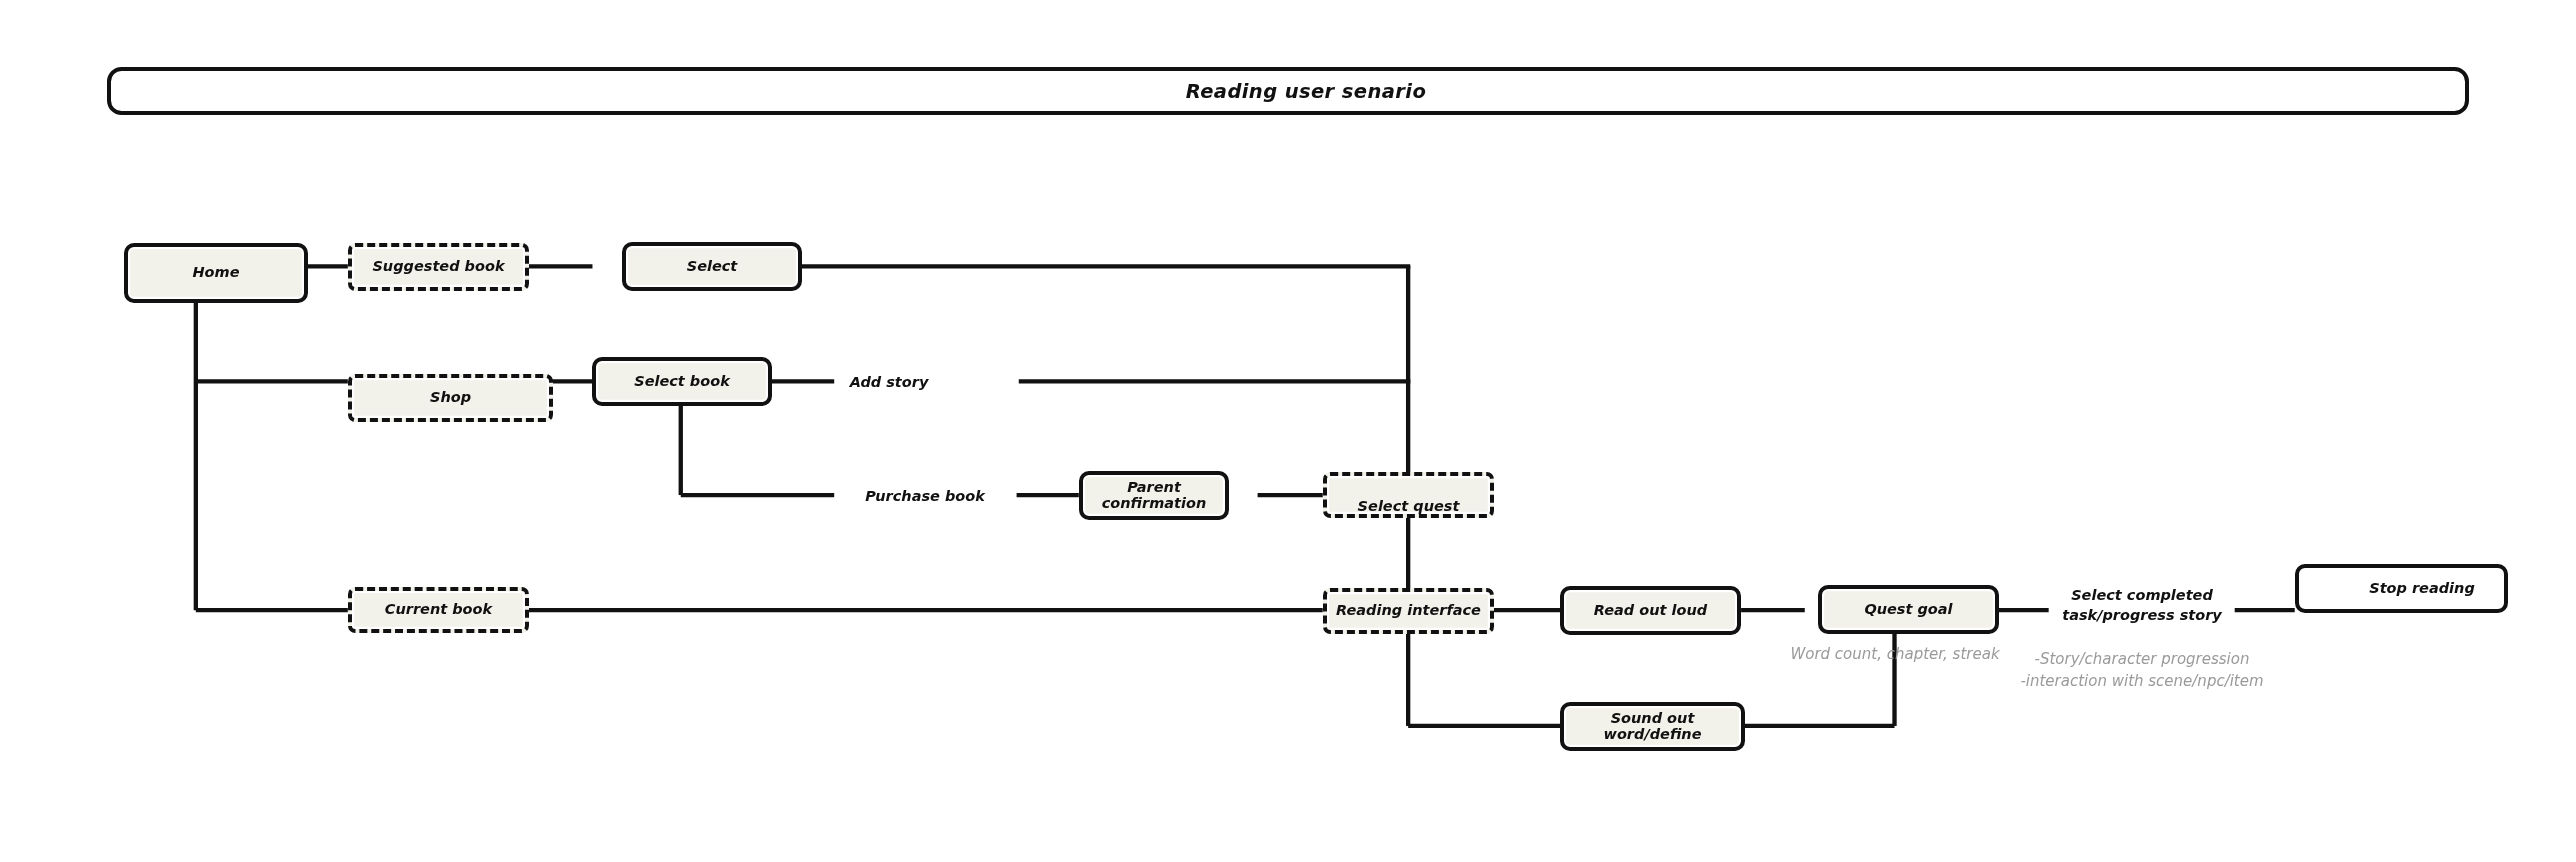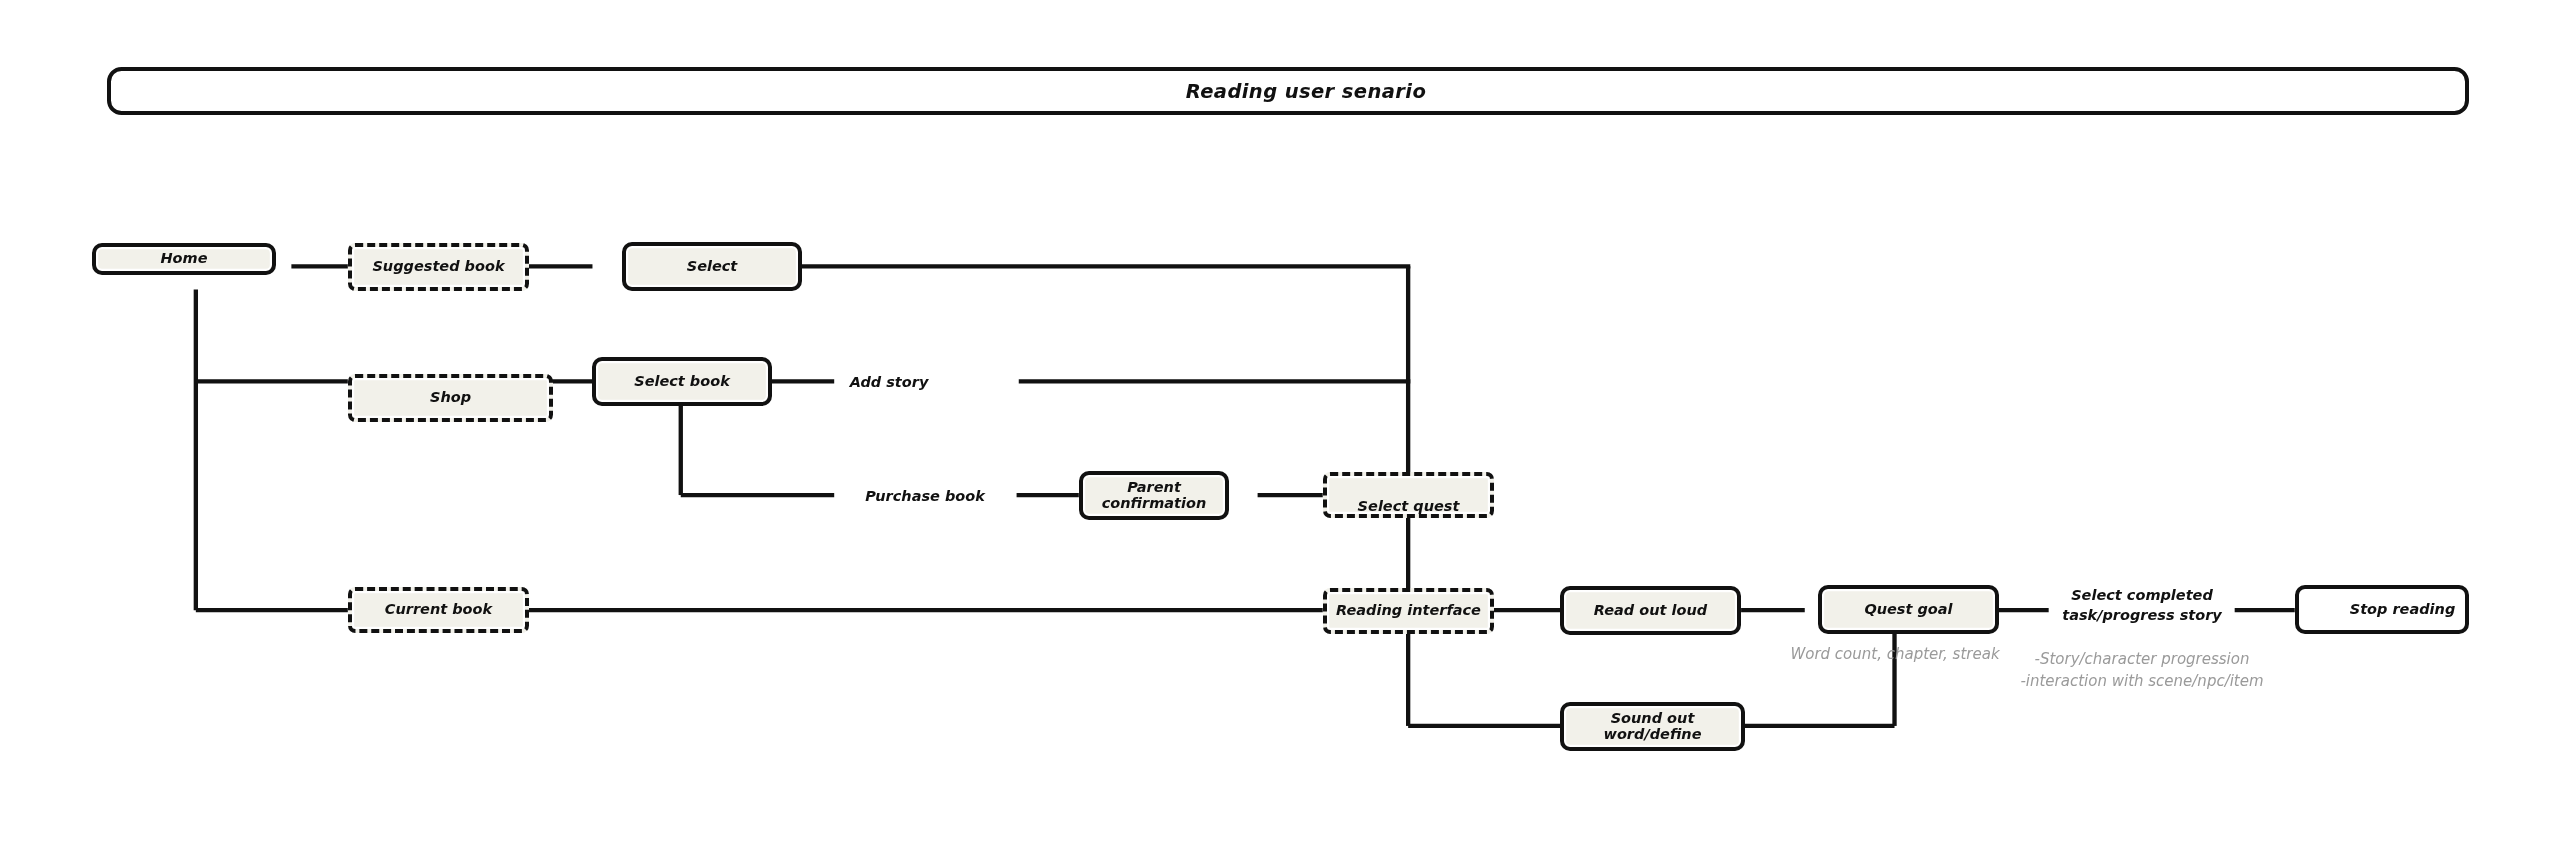--- a/index.html
+++ b/index.html
@@ -153,21 +153,21 @@
 
       <line x1="2410" y1="1003" x2="2617" y2="1003"></line>
       <line x1="2617" y1="1003" x2="2617" y2="875"></line>
     </g>
   </svg>
 
   <div class="title-bar" style="left:107px; top:67px; width:2362px; height:48px;">
     <span class="title-text">Reading user senario</span>
   </div>
 
-  <div class="node solid" style="left:92px; top:243px; width:184px; height:32px;">
+  <div class="node solid" style="left:124px; top:243px; width:184px; height:60px;">
     <span>Home</span>
   </div>
 
   <div class="node dashed" style="left:348px; top:243px; width:181px; height:48px;">
     <span>Suggested book</span>
   </div>
 
   <div class="node solid" style="left:592px; top:242px; width:180px; height:49px;margin-left:30px;">
     <span>Select</span>
   </div>
@@ -201,21 +201,21 @@
   </div>
 
   <div class="node solid" style="left:1805px; top:585px; width:181px; height:49px;margin-left:13px;">
     <span>Quest goal</span>
   </div>
 
   <div class="node solid" style="left:1560px; top:702px; width:185px; height:49px;">
     <span>Sound out word/define</span>
   </div>
 
-  <div class="node solid plain-fill" style="left:2295px; top:585px; width:174px; height:49px;padding-left:41px;">
+  <div class="node solid plain-fill" style="left:2295px; top:564px; width:213px; height:49px;padding-left:41px;">
     <span>Stop reading</span>
   </div>
 
   <div class="label" style="left:889px; top:373px; transform:translateX(-50%);">
     <span>Add story</span>
   </div>
 
   <div class="label" style="left:925px; top:487px; transform:translateX(-50%);">
     <span>Purchase book</span>
   </div>

